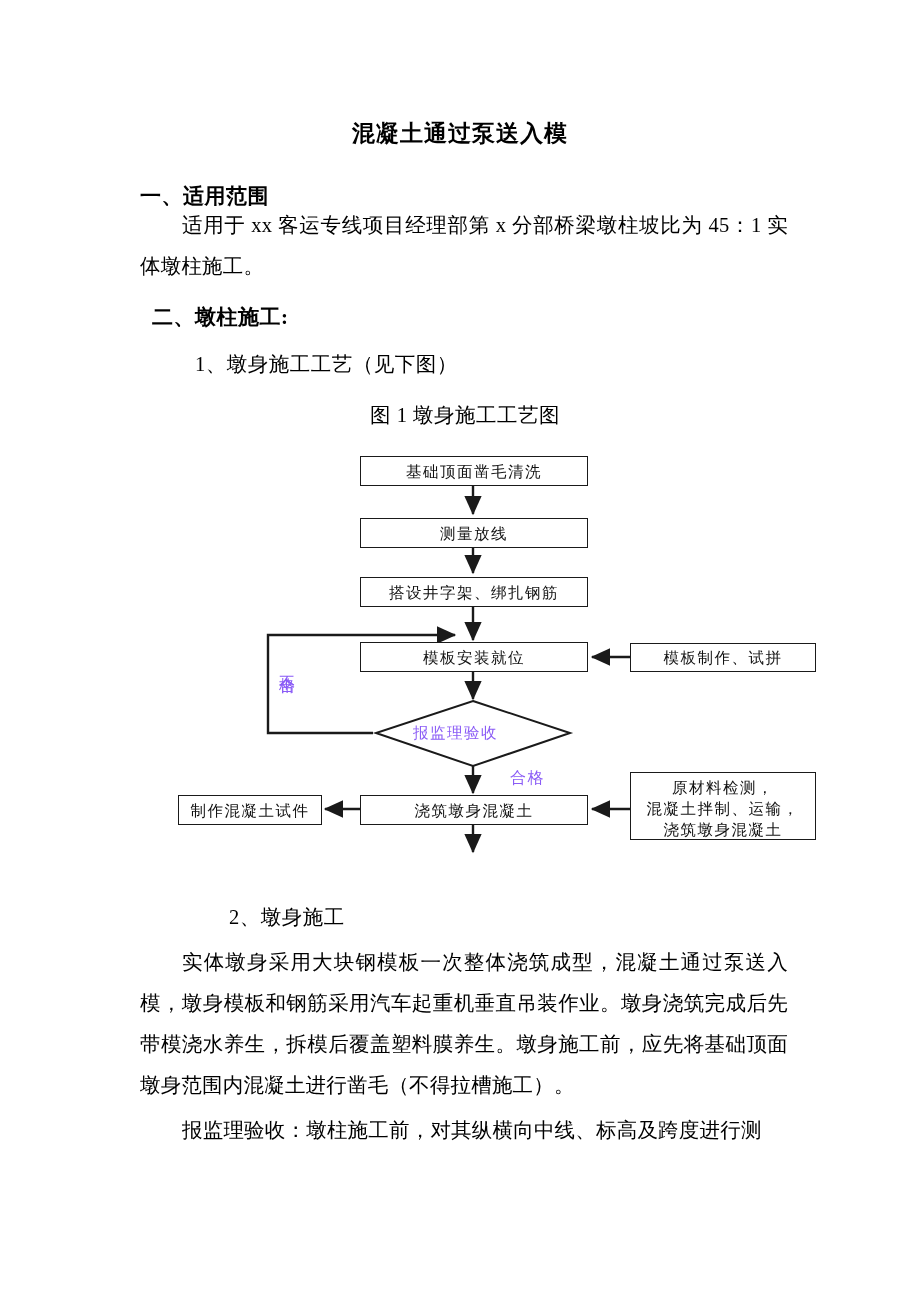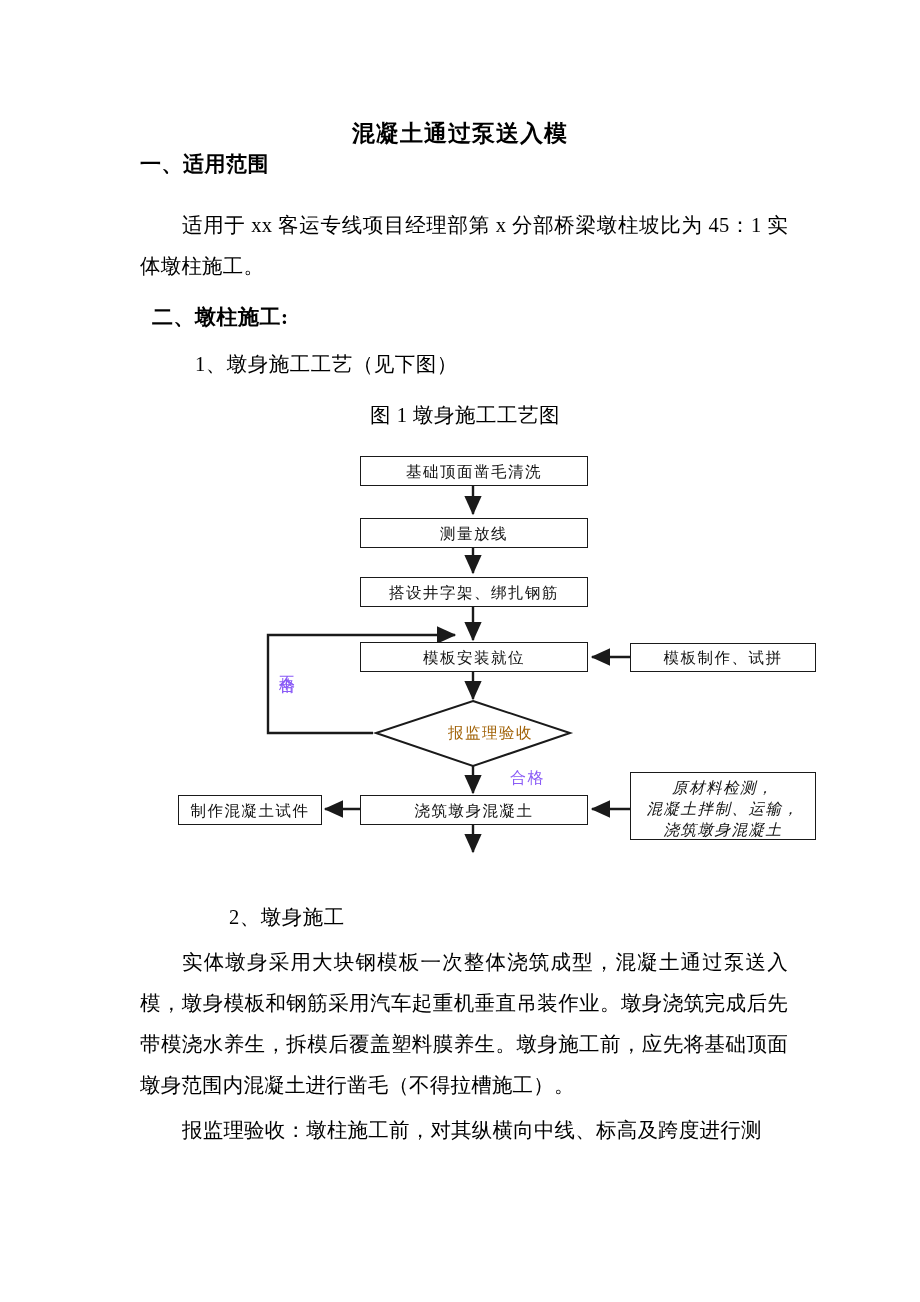--- a/index.html
+++ b/index.html
@@ -72,28 +72,28 @@
     box-sizing: border-box;
     display: flex;
     align-items: center;
     justify-content: center;
     text-align: center;
     font-size: 15.5px;
     line-height: 21px;
     letter-spacing: 1.5px;
     color: #111;
   }
-  .fc-box.multi { display: block; padding-top: 4px; font-style: italic; }
+  .fc-box.multi { display: block; padding-top: 4px; }
   .fc-box.multi div { line-height: 21px; }
   .fc-diamond-label {
     position: absolute;
     font-size: 15.5px;
     letter-spacing: 1.5px;
-    text-align: right;
-    color: #a16207;
+    text-align: left;
+    color: #8b5cf6;
   }
   .fc-edge-label {
     position: absolute;
     font-size: 16px;
     letter-spacing: 1.5px;
     color: #8b5cf6;
   }
   .fc-edge-label.vertical {
     writing-mode: vertical-rl;
     text-orientation: upright;
@@ -102,21 +102,21 @@
   }
   .spaced { letter-spacing: 10px; padding-left: 10px; }
 </style>
 </head>
 <body>
 
 <div id="page">
 
   <div class="doc-title">混凝土通过泵送入模</div>
 
-  <div class="h-section" style="top:150px;">一、适用范围</div>
+  <div class="h-section" style="top:182px;">一、适用范围</div>
 
   <div class="para indent2" style="top:205px;">适用于 xx 客运专线项目经理部第 x 分部桥梁墩柱坡比为 45：1 实体墩柱施工。</div>
 
   <div class="h-section" style="top:303px;margin-left:12px;">二、墩柱施工:</div>
 
   <div class="sub-head" style="left:182px; top:350px;margin-left:13px;">1、墩身施工工艺（见下图）</div>
 
   <div class="fig-cap" style="left:370px; top:401px;">图 1    墩身施工工艺图</div>
 
   <div id="flowchart">

